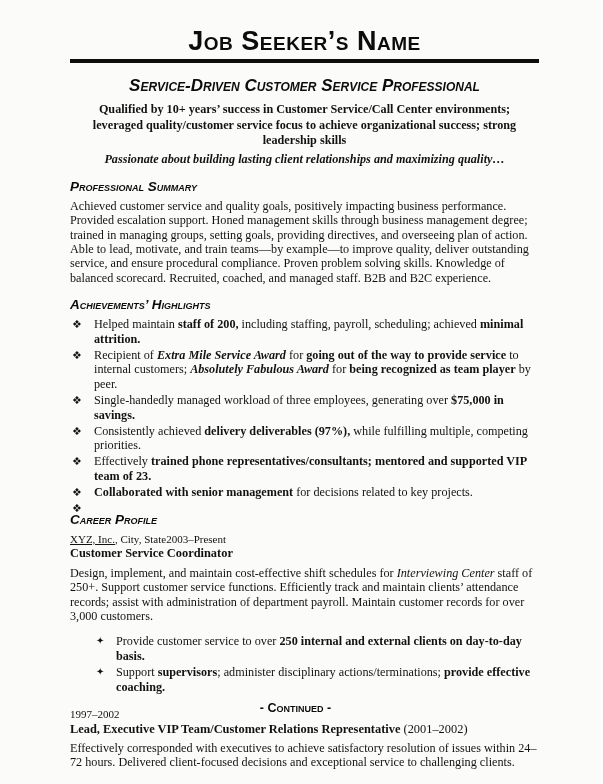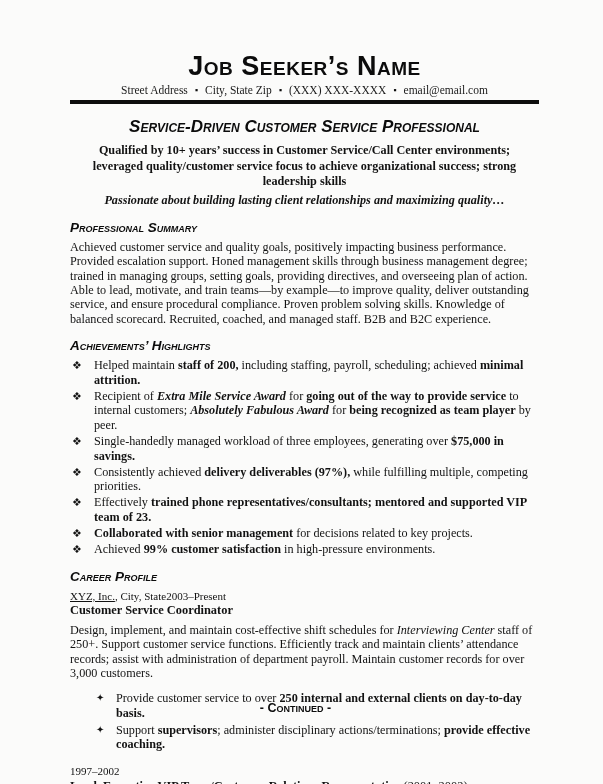--- a/index.html
+++ b/index.html
@@ -11,21 +11,21 @@
     width: 603px;
     height: 784px;
     overflow: hidden;
     position: relative;
     color: #121212;
     font-family: "Liberation Serif", serif;
   }
   .page {
     position: absolute;
     inset: 0;
-    padding: 51px 64px 0 70px;
+    padding: 26px 64px 0 70px;
     box-sizing: border-box;
   }
   
   .name {
     margin: 0;
     text-align: center;
     font-family: "Liberation Sans", sans-serif;
     font-weight: 700;
     font-variant: small-caps;
     font-size: 27px;
@@ -168,23 +168,20 @@
     color: #0c0c0c;
   }
 </style>
 </head>
 <body>
 
 <div class="page">
 
   <header>
     <h1 class="name">Job Seeker’s Name</h1>
-    <div class="contact">
-      <span>Street Address</span><span class="sep">▪</span><span>City, State Zip</span><span class="sep">▪</span><span>(XXX) XXX-XXXX</span><span class="sep">▪</span><span>email@email.com</span>
-    </div>
     <div class="header-rule"></div>
   </header>
 
   <section>
     <h2 class="headline-title">Service-Driven Customer Service Professional</h2>
     <p class="headline-sub">Qualified by 10+ years’ success in Customer Service/Call Center environments; leveraged quality/customer service focus to achieve organizational success; strong leadership skills</p>
     <p class="headline-tag">Passionate about building lasting client relationships and maximizing quality…</p>
   </section>
 
   <section>
@@ -194,21 +191,21 @@
 
   <section>
     <h3 class="section-heading">Achievements’ Highlights</h3>
     <ul class="ach-list">
       <li><span class="glyph">❖</span><span><span>Helped maintain </span><span style="font-weight: 700;">staff of 200,</span><span> including staffing, payroll, scheduling; achieved </span><span style="font-weight: 700;">minimal attrition.</span></span></li>
       <li><span class="glyph">❖</span><span><span>Recipient of </span><span style="font-weight: 700; font-style: italic;">Extra Mile Service Award</span><span> for </span><span style="font-weight: 700;">going out of the way to provide service</span><span> to internal customers; </span><span style="font-weight: 700; font-style: italic;">Absolutely Fabulous Award</span><span> for </span><span style="font-weight: 700;">being recognized as team player</span><span> by peer.</span></span></li>
       <li><span class="glyph">❖</span><span><span>Single-handedly managed workload of three employees, generating over </span><span style="font-weight: 700;">$75,000 in savings.</span></span></li>
       <li><span class="glyph">❖</span><span><span>Consistently achieved </span><span style="font-weight: 700;">delivery deliverables (97%),</span><span> while fulfilling multiple, competing priorities.</span></span></li>
       <li><span class="glyph">❖</span><span><span>Effectively </span><span style="font-weight: 700;">trained phone representatives/consultants; mentored and supported VIP team of 23.</span></span></li>
       <li><span class="glyph">❖</span><span><span style="font-weight: 700;">Collaborated with senior management</span><span> for decisions related to key projects.</span></span></li>
-      <li><span class="glyph">❖</span><span><span>Achieved </span><span style="font-weight: 700;">99% customer satisfaction</span><span> in high-pressure environments.</span></span></li>
+      <li><span class="glyph">❖</span></li>
     </ul>
   </section>
 
   <section>
     <h3 class="section-heading">Career Profile</h3>
 
     <div class="job">
       <div class="job-head">
         <span class="company"><span style="text-decoration: underline;">XYZ, Inc.</span><span>, City, State</span></span>
         <span class="dates">2003–Present</span>

